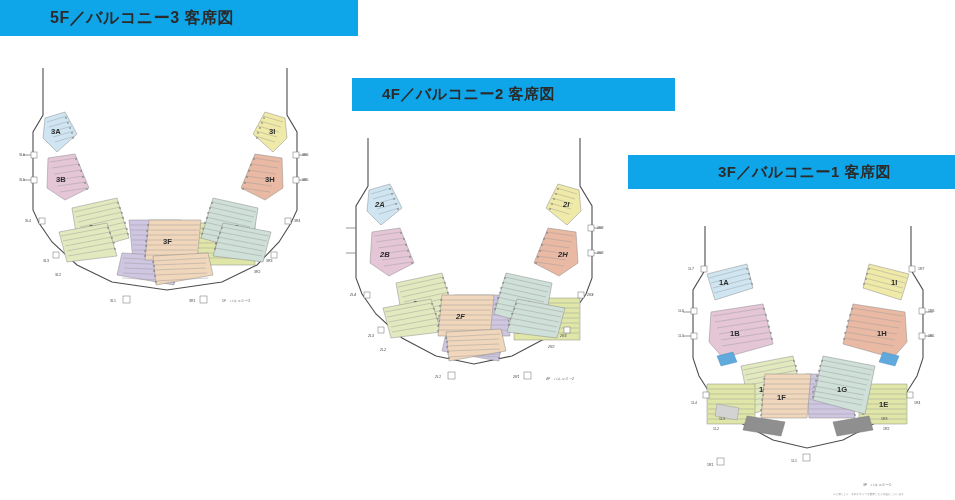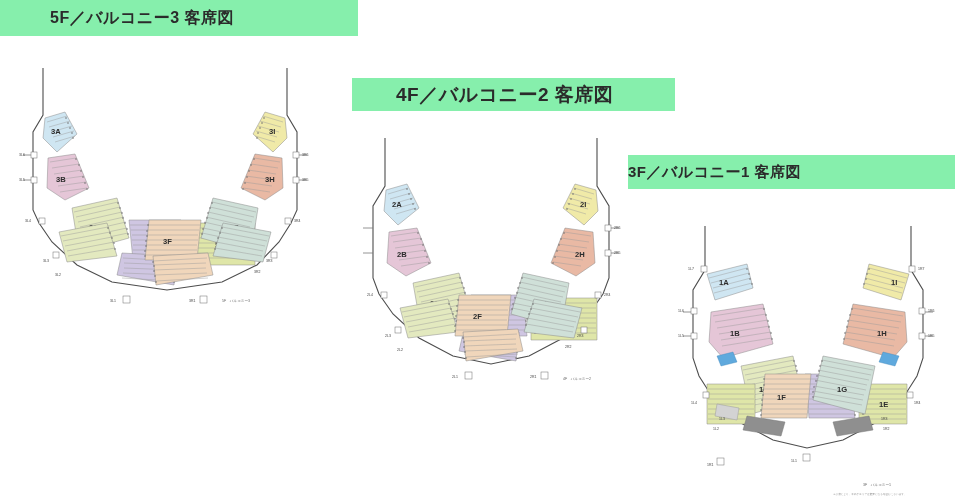--- a/index.html
+++ b/index.html
@@ -3,40 +3,40 @@
 <meta charset="utf-8">
 <style>
   html,body{margin:0;padding:0;background:#ffffff;}
   body{
     width:955px;height:500px;position:relative;overflow:hidden;
     font-family:"Liberation Sans","DejaVu Sans",sans-serif;
     -webkit-font-smoothing:antialiased;
   }
   .title-bar{
     position:absolute;
-    background:#86efac;
+    background:#0ea5e9;
     display:flex;align-items:center;
     box-sizing:border-box;
   }
   .title-bar .title-text{
     font-weight:bold;
     color:#2b2b2b;
     letter-spacing:.5px;
     white-space:nowrap;
   }
   #bar-5f{left:0;top:0;width:358px;height:36px;}
   #bar-5f .title-text{font-size:16px;padding-left:50px;}
   #bar-4f{left:352px;top:78px;width:323px;height:33px;}
-  #bar-4f .title-text{font-size:19px;padding-left:44px;}
+  #bar-4f .title-text{font-size:15px;padding-left:30px;}
   #bar-3f{left:628px;top:155px;width:327px;height:34px;}
-  #bar-3f .title-text{font-size:15px;}
+  #bar-3f .title-text{font-size:15px;padding-left:90px;}
 
   .map{position:absolute;}
   #map-5f{left:0px;top:60px;width:300px;height:305px;margin-left:17px;}
-  #map-4f{left:341px;top:128px;width:300px;height:300px;}
+  #map-4f{left:324px;top:128px;width:300px;height:300px;font-style:italic;}
   #map-3f{left:655px;top:208px;width:300px;height:300px;}
 
   .map svg{display:block;width:100%;height:100%;overflow:visible;}
 
   .outline{fill:none;stroke:#4d4d4d;stroke-width:1.1;}
   .wallthin{fill:none;stroke:#7a7a7a;stroke-width:.8;}
   .blk{stroke:#8a8a8a;stroke-width:.5;}
   .rowline{stroke:#9b9b9b;stroke-width:.45;fill:none;}
   .seatdot{fill:#6d6d6d;}
   .blklabel{font-size:7.6px;font-weight:bold;fill:#2c2c2c;font-family:"Liberation Sans",sans-serif;}

